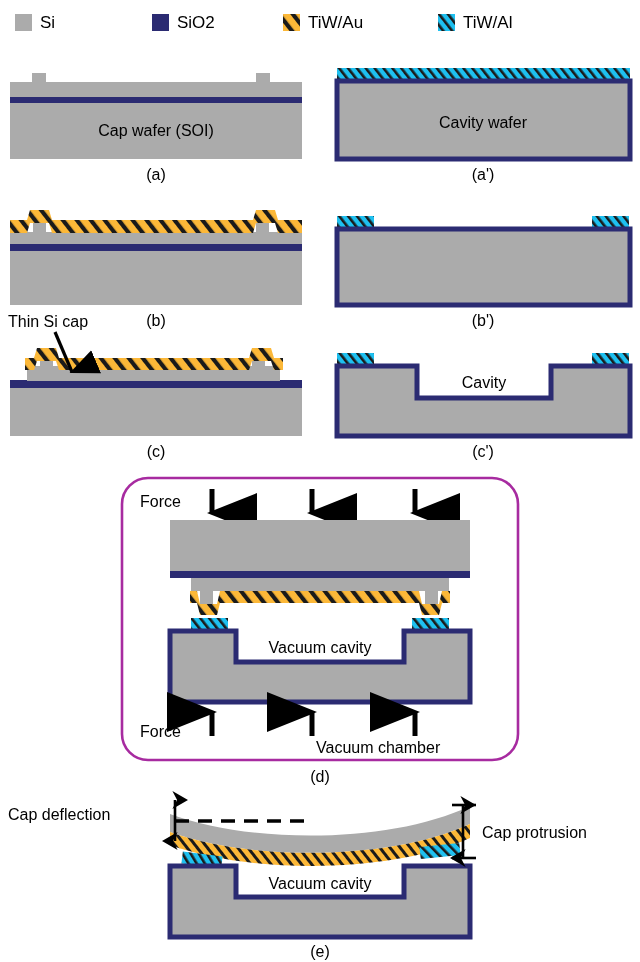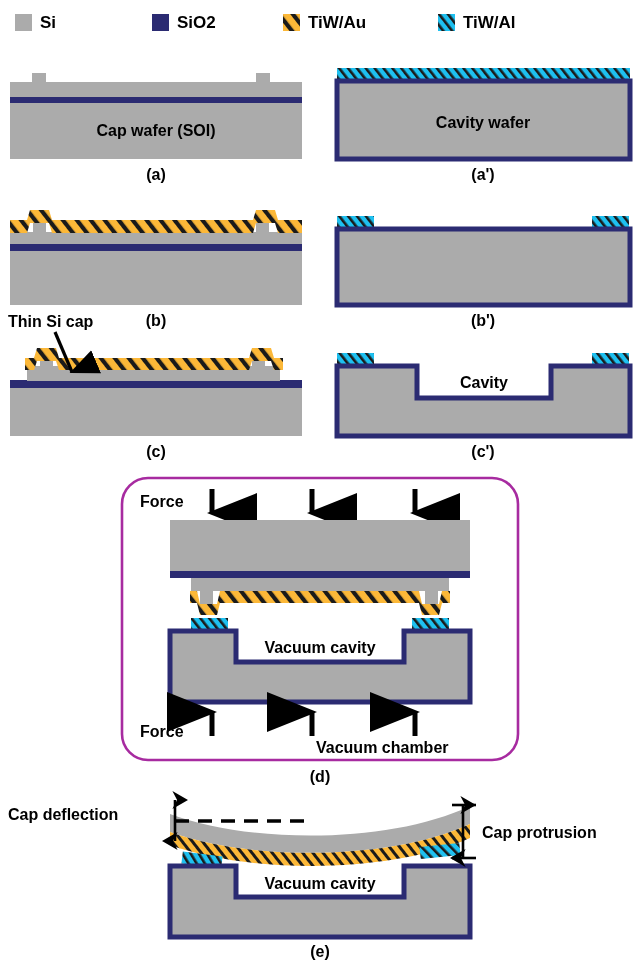--- a/index.html
+++ b/index.html
@@ -1,21 +1,21 @@
 <!DOCTYPE html>
 <html><head>
 <meta charset="utf-8">
 <style>
   html,body{margin:0;padding:0;background:#ffffff;}
   body{
     width:640px;height:962px;position:relative;overflow:hidden;
     font-family:"Liberation Sans","DejaVu Sans",sans-serif;
     color:#000;
   }
-  .stage{position:absolute;left:0;top:0;width:640px;height:962px;font-weight:bold;}
+  .stage{position:absolute;left:0;top:0;width:640px;height:962px;}
   svg.diagram{position:absolute;left:0;top:0;width:640px;height:962px;display:block;}
   .lbl{font-family:"Liberation Sans","DejaVu Sans",sans-serif;fill:#000;}
   .legend-text{font-size:17px;}
   .panel-caption{font-size:16px;text-anchor:middle;}
   .inner-label{font-size:16px;text-anchor:middle;}
   .annot{font-size:16px;}
 </style>
 </head>
 <body>
 

